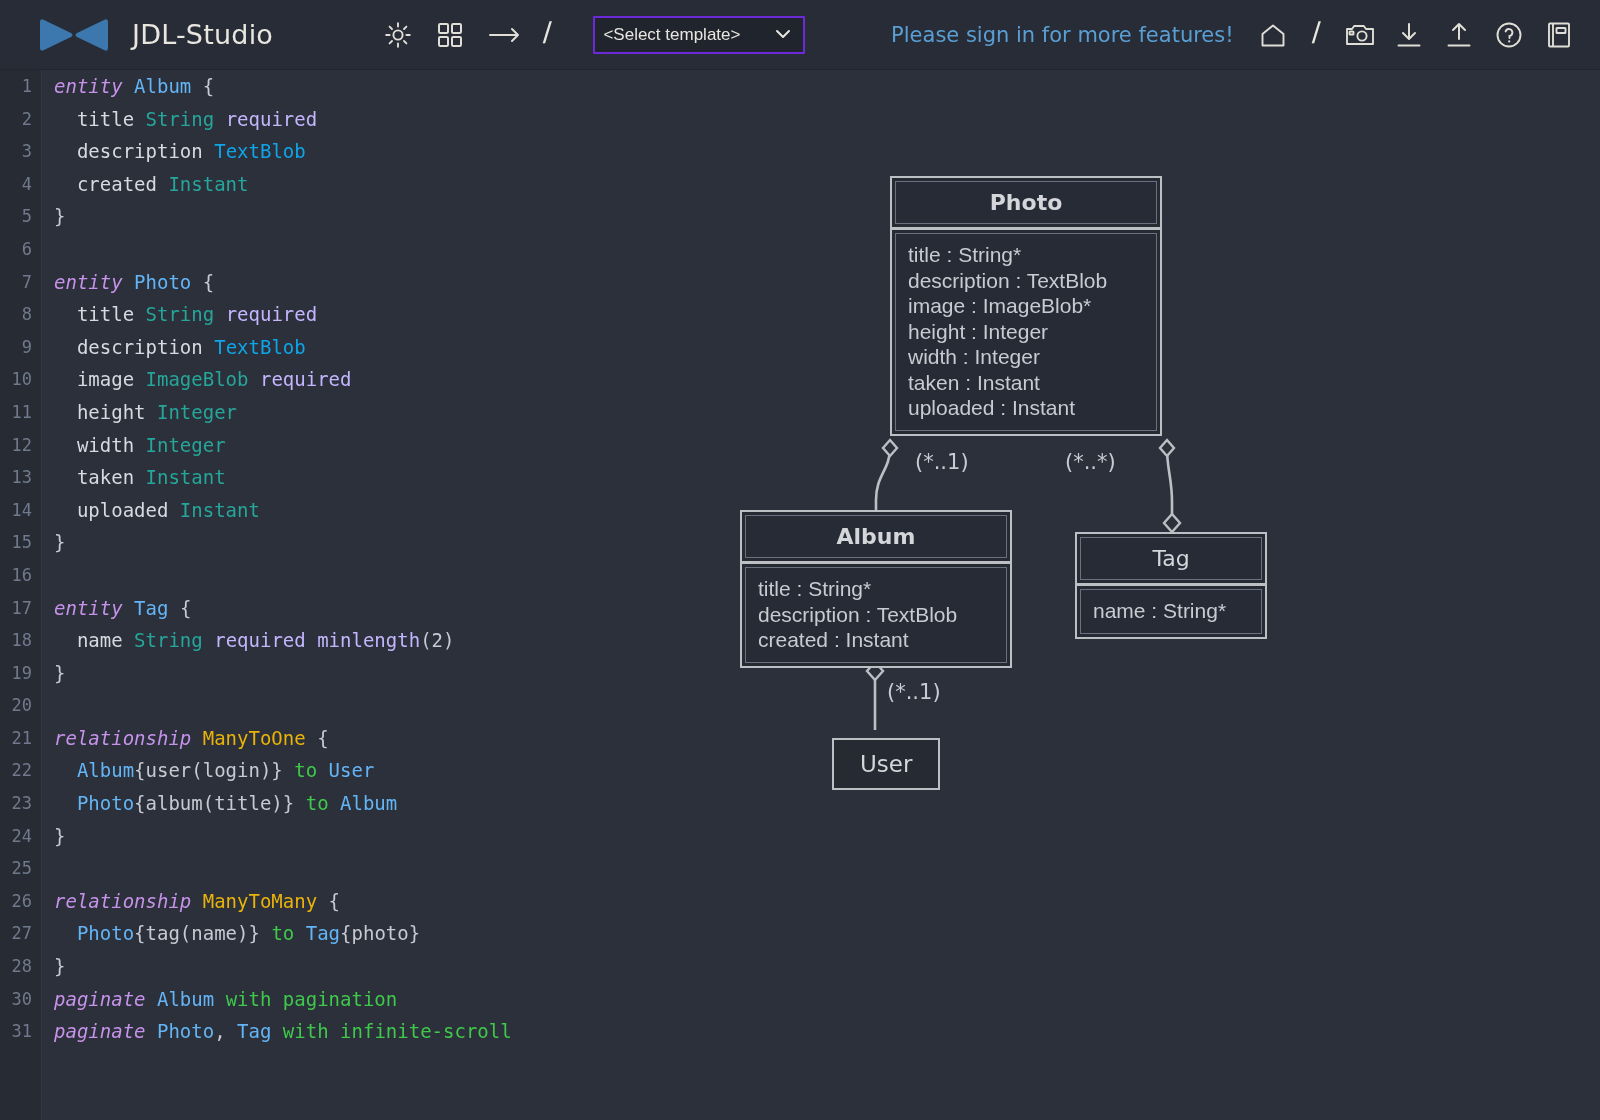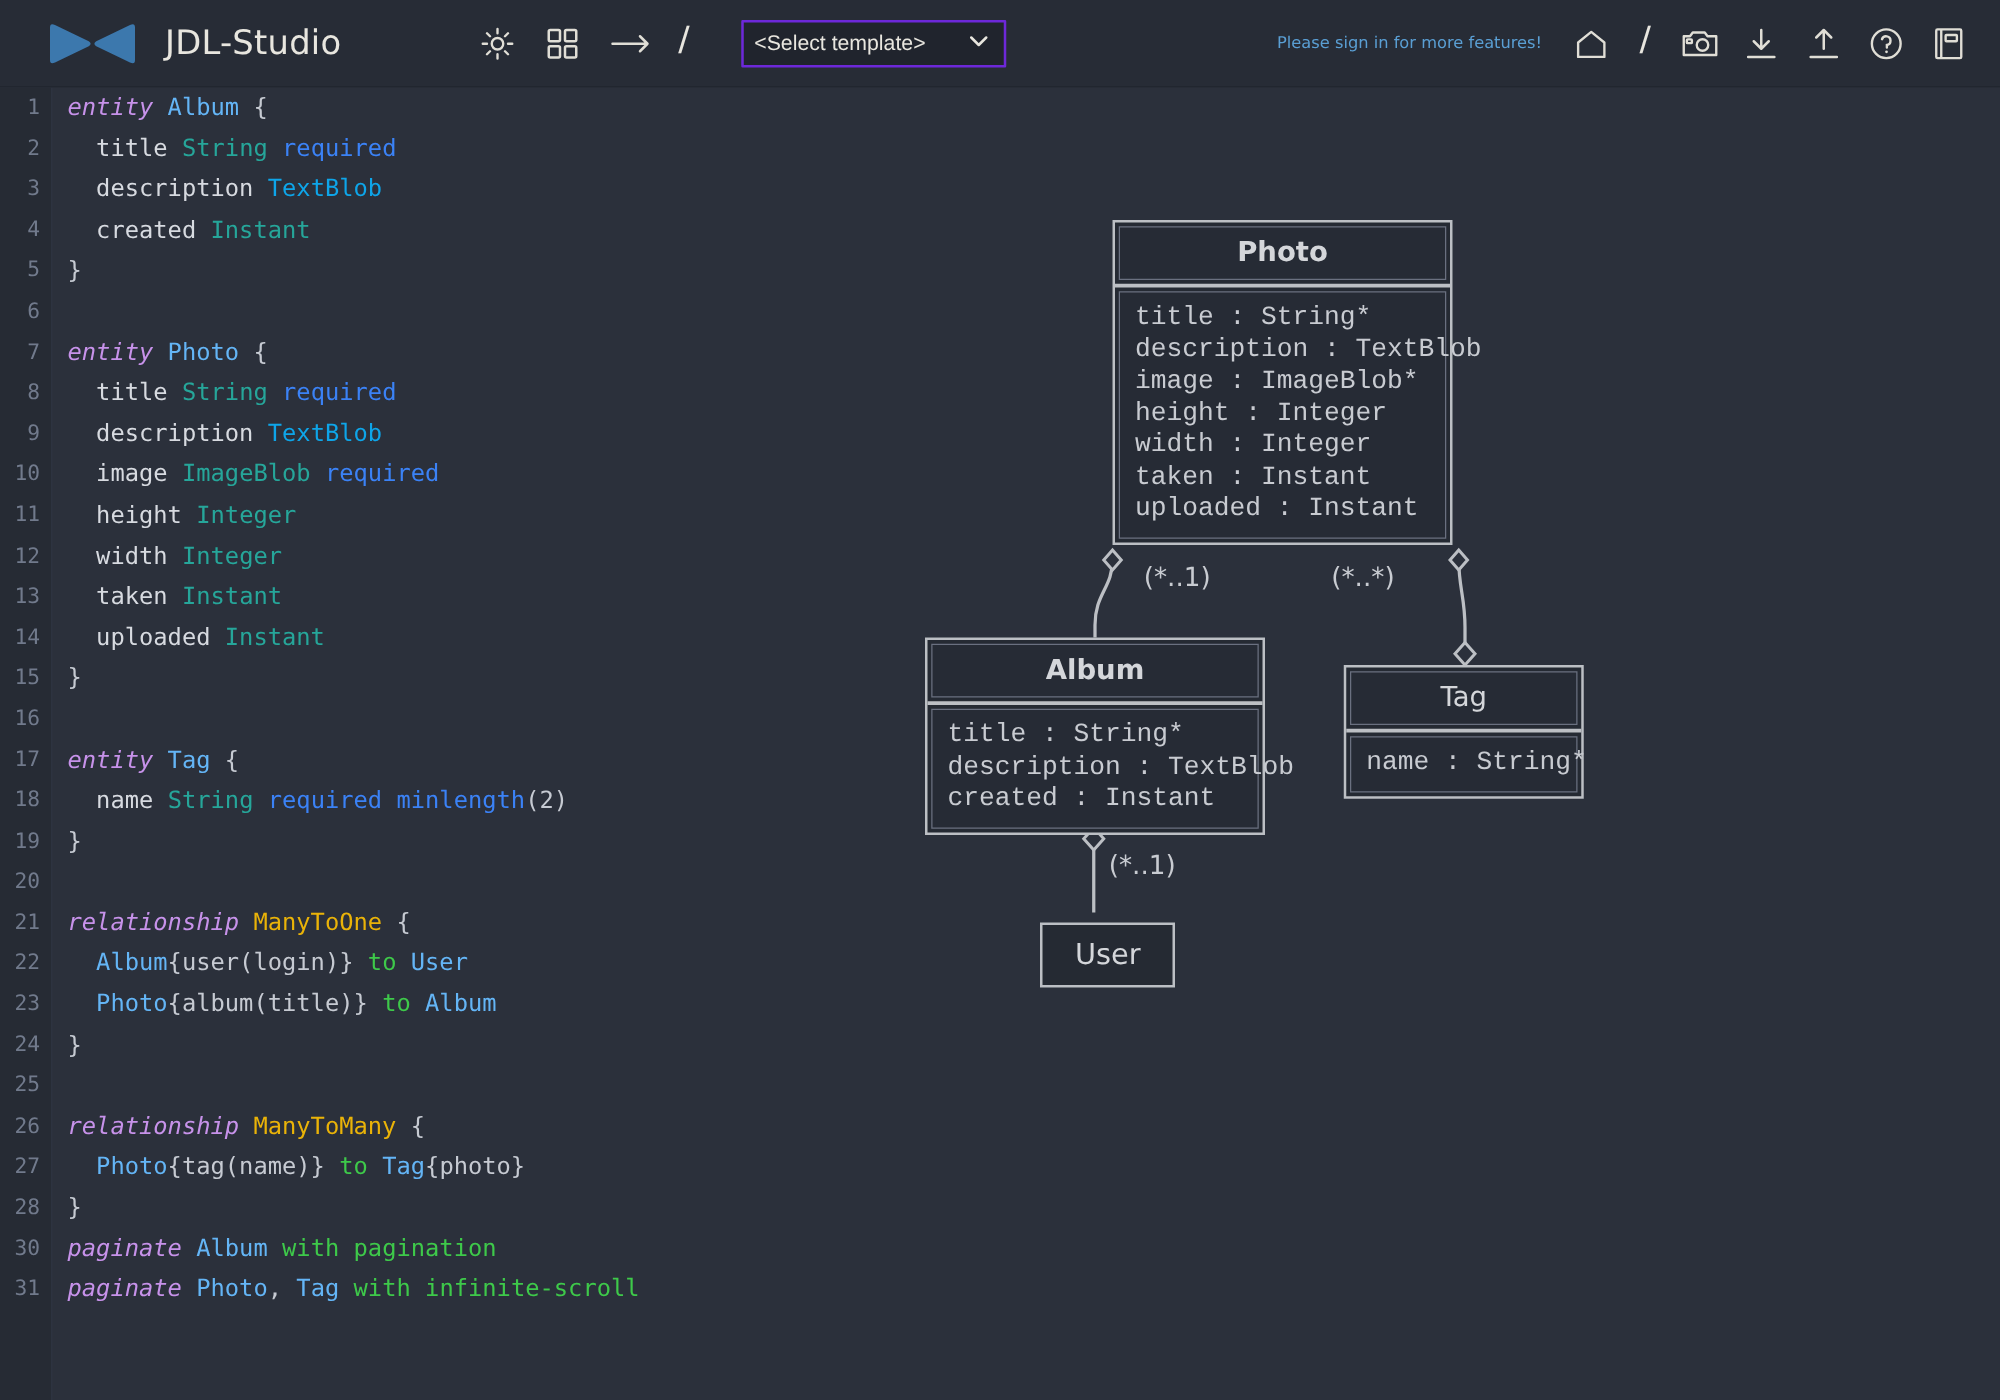--- a/index.html
+++ b/index.html
@@ -50,21 +50,21 @@
     display: flex; align-items: center; justify-content: space-between;
     cursor: pointer;
   }
   .tmpl-select .caret { font-size: 15px; margin-right: 4px; }
 
   .right-group {
     margin-left: auto; margin-right: 26px;
     display: flex; align-items: center; gap: 20px;
   }
   .signin {
-    color: #5a9fd4; font-size: 13px; cursor: pointer;
+    color: #5a9fd4; font-size: 21px; cursor: pointer;
     font-family: "DejaVu Sans", sans-serif;
     margin-right: 4px;
   }
 
   
   #editor {
     position: absolute; left: 0; top: 70px;
     width: 700px; height: 1050px;
     background: #2b303b;
     font-family: "DejaVu Sans Mono", monospace;
@@ -91,21 +91,21 @@
     font-size: 17px;
   }
   .src { position: absolute; left: 54px; }
 
   
   .t-kw   { color: #c792ea; font-style: italic; }          
   .t-ent  { color: #64b5f6; }                               
   .t-fld  { color: #d7dae0; }                               
   .t-type { color: #26a69a; margin-top: 48px; }                               
   .t-blob { color: #0ea5e9; text-align: center; }                               
-  .t-req  { color: #3b82f6; }                               
+  .t-req  { color: #c4b5fd; }                               
   .t-rel  { color: #eab308; }                               
   .t-to   { color: #3ec94a; }                               
   .t-pun  { color: #c6cad2; }                               
 
   
   #diagram {
     position: absolute; left: 700px; top: 70px;
     width: 900px; height: 1050px;
     background: #2b303b;
   }
@@ -127,21 +127,21 @@
     font-weight: bold;
     padding: 8px 14px;
   }
   .uml-title.plain { font-weight: normal; }
   .uml-sep { height: 3px; background: #bcbfc4; margin: 3px -3px; }
   .uml-fields {
     border: 1px solid #6a7080;
     background: #262b35;
     color: #c8cbd1;
     font-size: 21px;
-    font-family: Liberation Mono, monospace;
+    font-family: Liberation Sans, sans-serif;
     padding: 8px 12px 9px 12px;
     line-height: 25.5px;
     white-space: pre;
   }
   .uml-simple {
     border: 2px solid #bcbfc4;
     background: #252a33;
     color: #d4d6da;
     font-size: 23px;
     font-family: "DejaVu Sans", sans-serif;

